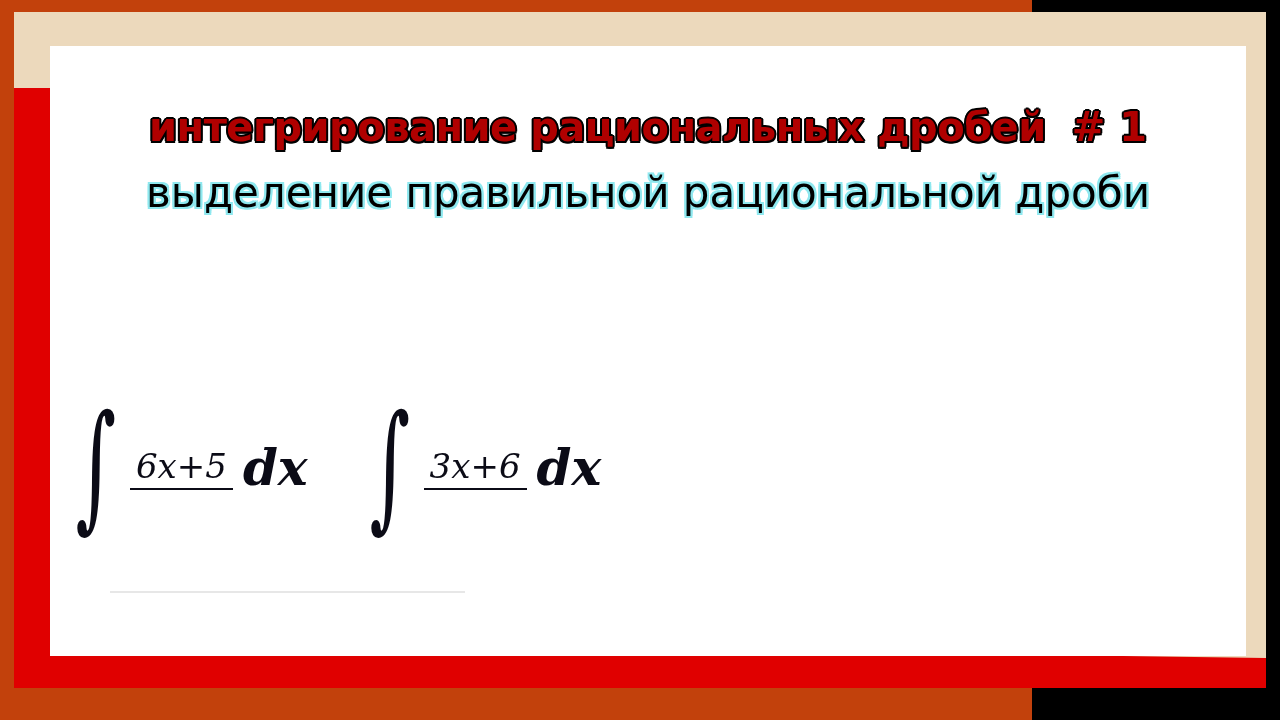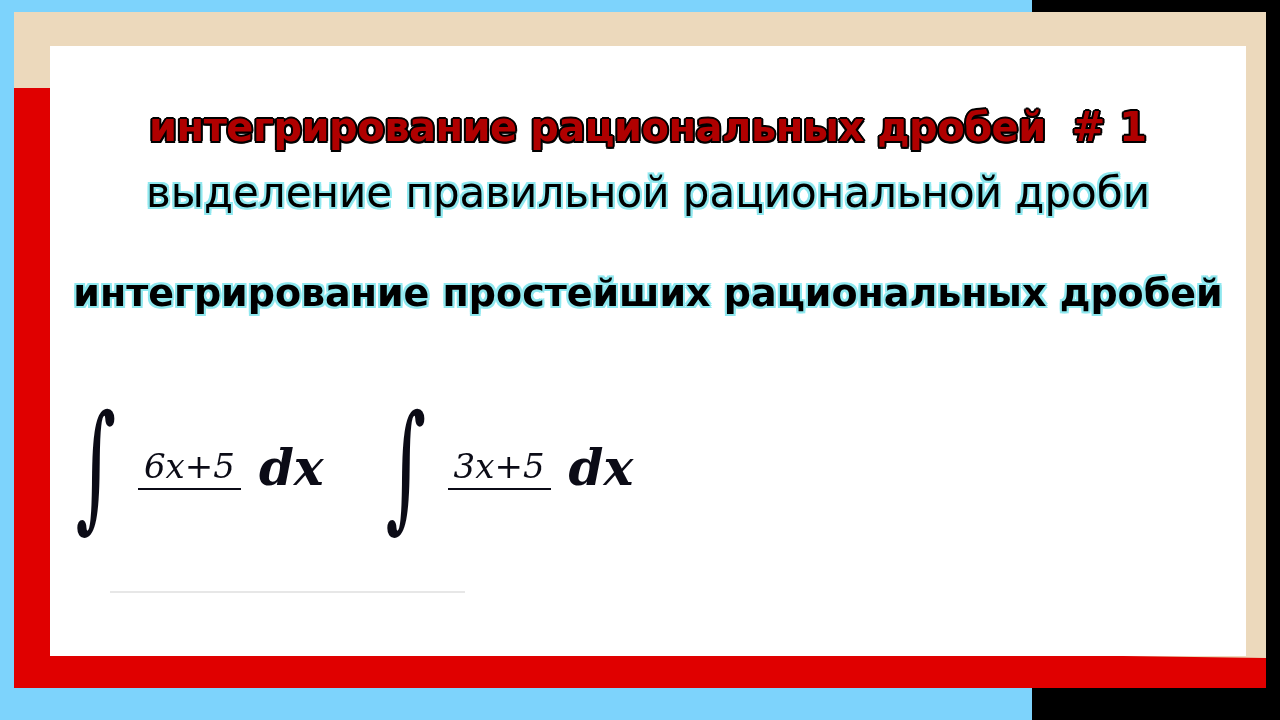--- a/index.html
+++ b/index.html
@@ -9,21 +9,21 @@
     height: 720px;
     background: #000000;
     overflow: hidden;
     font-family: "Liberation Sans", sans-serif;
   }
 
   .slide {
     position: relative;
     width: 1032px;
     height: 720px;
-    background: #7dd3fc;
+    background: #c2410c;
   }
 
   
   .beige-frame {
     position: absolute;
     left: 14px;
     top: 12px;
     width: 1252px;
     height: 672px;
     background: #ecd9bc;
@@ -154,21 +154,21 @@
     margin-right: 10px;
     transform: scale(0.85, 1.5);
     transform-origin: center;
   }
 
   .frac {
     display: inline-flex;
     flex-direction: column;
     align-items: center;
     justify-content: flex-end;
-    margin: 0 8px;
+    margin: 0 0;
   }
 
   .frac .num,
   .frac .den {
     font-size: 34px;
     font-style: italic;
     padding: 2px 6px;
     white-space: nowrap;
   }
 
@@ -205,37 +205,36 @@
   <div class="red-bottom"></div>
 
   <div class="white-card">
 
     <div class="title-row">
       <span class="title-main">интегрирование рациональных дробей</span><span class="title-number"># 1</span>
     </div>
 
     <div class="subtitle-1">выделение правильной рациональной дроби</div>
 
-    <div class="subtitle-2">интегрирование простейших рациональных дробей</div>
 
     <div class="formulas">
 
       <div class="formula">
         <span class="int-sign">∫</span>
         <span class="frac">
           <span class="num">6x+5</span>
           <span class="bar"></span>
         </span>
         <span class="dx">dx</span>
       </div>
 
       <div class="formula">
         <span class="int-sign">∫</span>
         <span class="frac">
-          <span class="num">3x+5</span>
+          <span class="num">3x+6</span>
           <span class="bar"></span>
         </span>
         <span class="dx">dx</span>
       </div>
 
     </div>
 
     <div class="faint-rule"></div>
 
   </div>

